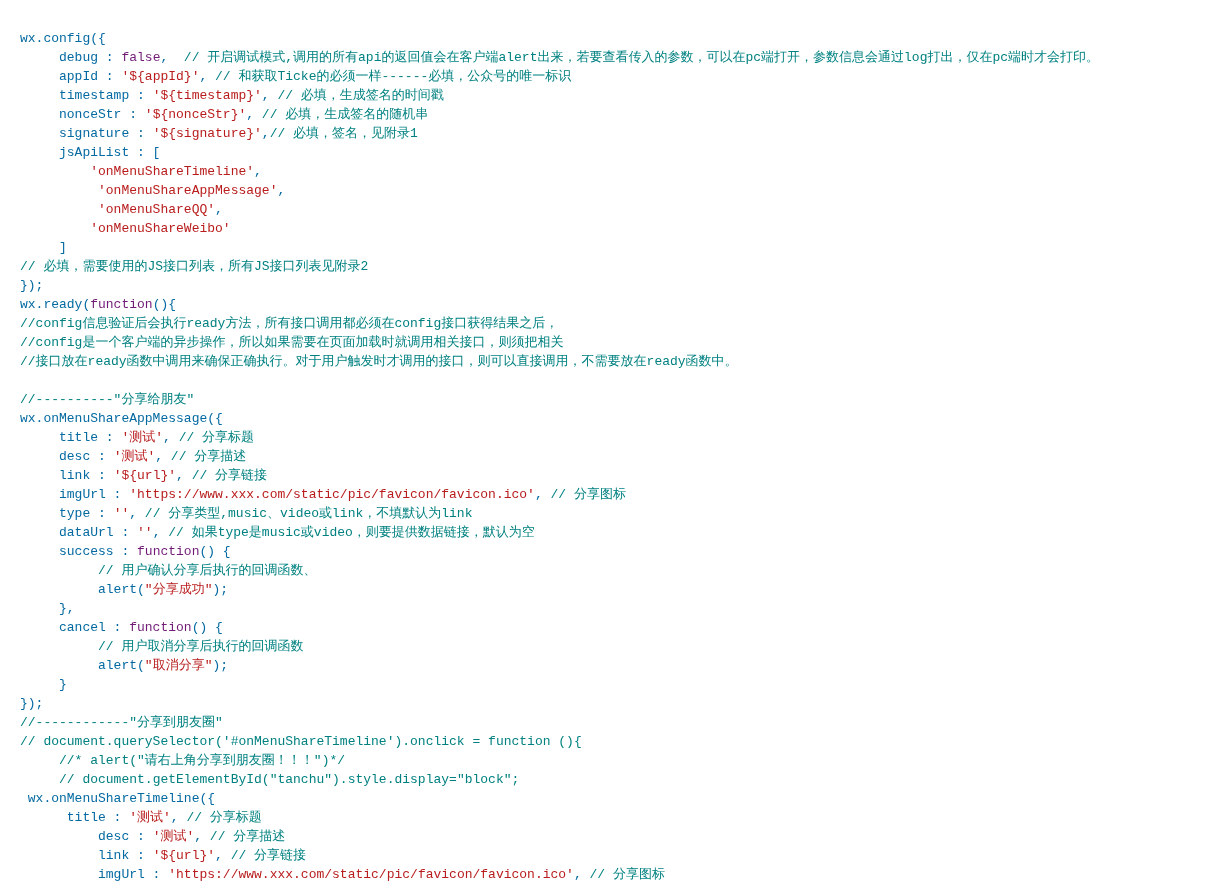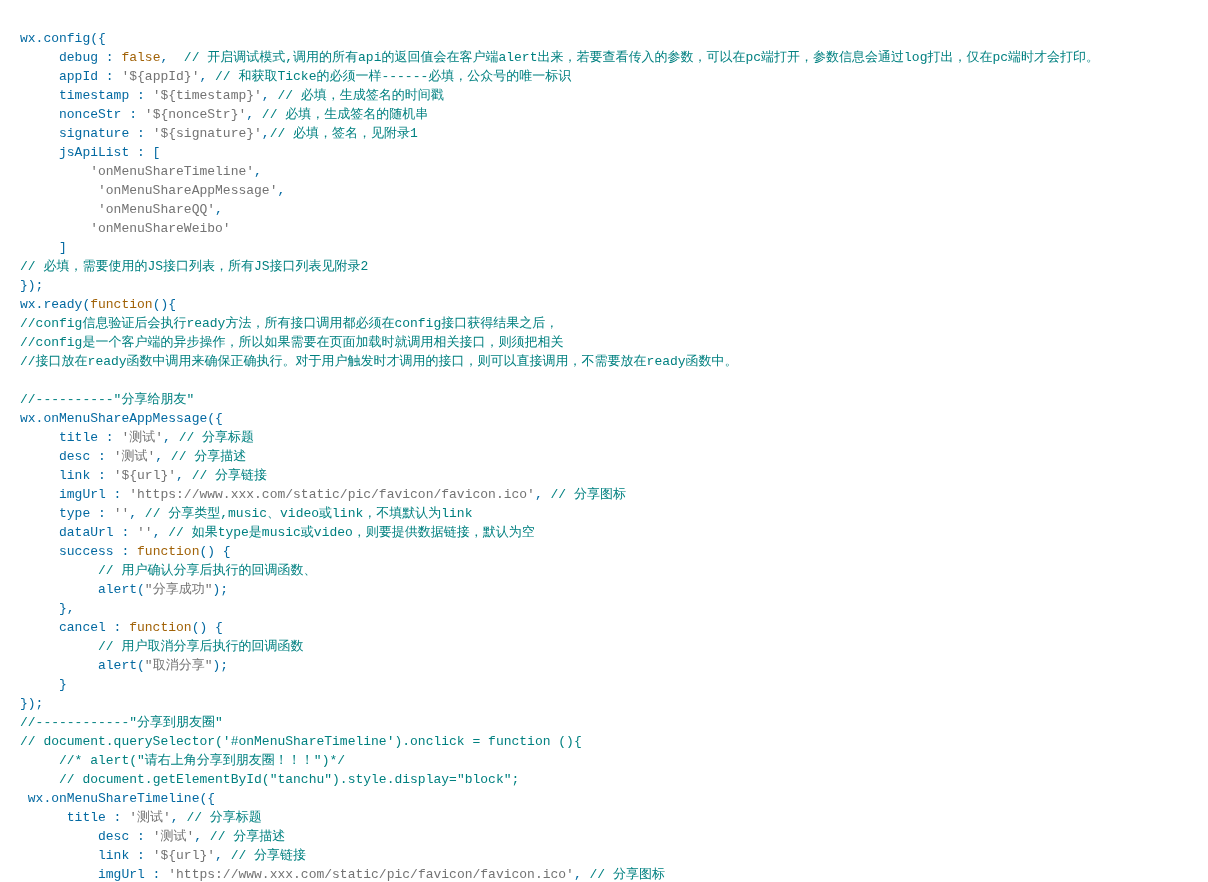--- a/index.html
+++ b/index.html
@@ -6,22 +6,22 @@
     margin: 0;
     padding: 10px 20px;
     background: #ffffff;
     font-family: Consolas, "Courier New", monospace;
     font-size: 13px;
     line-height: 19px;
     color: #000000;
     white-space: pre;
   }
   .tok-default { color: #0369a1; }
-  .tok-keyword { color: #a16207; }
-  .tok-string  { color: #737373; margin-top: 48px; }
+  .tok-keyword { color: #701a75; }
+  .tok-string  { color: #b91c1c; margin-top: 48px; }
   .tok-comment { color: #008080; }
 </style>
 </head>
 <body>
 <div id="code"><div><span class="tok-default">wx.config({</span></div><div><span class="tok-default">     debug : </span><span class="tok-keyword">false</span><span class="tok-default">,  </span><span class="tok-comment">// 开启调试模式,调用的所有api的返回值会在客户端alert出来，若要查看传入的参数，可以在pc端打开，参数信息会通过log打出，仅在pc端时才会打印。</span></div><div><span class="tok-default">     appId : </span><span class="tok-string">'${appId}'</span><span class="tok-default">, </span><span class="tok-comment">// 和获取Ticke的必须一样------必填，公众号的唯一标识</span></div><div><span class="tok-default">     timestamp : </span><span class="tok-string">'${timestamp}'</span><span class="tok-default">, </span><span class="tok-comment">// 必填，生成签名的时间戳</span></div><div><span class="tok-default">     nonceStr : </span><span class="tok-string">'${nonceStr}'</span><span class="tok-default">, </span><span class="tok-comment">// 必填，生成签名的随机串</span></div><div><span class="tok-default">     signature : </span><span class="tok-string">'${signature}'</span><span class="tok-default">,</span><span class="tok-comment">// 必填，签名，见附录1</span></div><div><span class="tok-default">     jsApiList : [</span></div><div><span class="tok-default">         </span><span class="tok-string">'onMenuShareTimeline'</span><span class="tok-default">,</span></div><div><span class="tok-default">          </span><span class="tok-string">'onMenuShareAppMessage'</span><span class="tok-default">,</span></div><div><span class="tok-default">          </span><span class="tok-string">'onMenuShareQQ'</span><span class="tok-default">,</span></div><div><span class="tok-default">         </span><span class="tok-string">'onMenuShareWeibo'</span></div><div><span class="tok-default">     ]</span></div><div><span class="tok-comment">// 必填，需要使用的JS接口列表，所有JS接口列表见附录2</span></div><div><span class="tok-default">});</span></div><div><span class="tok-default">wx.ready(</span><span class="tok-keyword">function</span><span class="tok-default">(){</span></div><div><span class="tok-comment">//config信息验证后会执行ready方法，所有接口调用都必须在config接口获得结果之后，</span></div><div><span class="tok-comment">//config是一个客户端的异步操作，所以如果需要在页面加载时就调用相关接口，则须把相关</span></div><div><span class="tok-comment">//接口放在ready函数中调用来确保正确执行。对于用户触发时才调用的接口，则可以直接调用，不需要放在ready函数中。</span></div><div>&nbsp;</div><div><span class="tok-comment">//----------"分享给朋友"</span></div><div><span class="tok-default">wx.onMenuShareAppMessage({</span></div><div><span class="tok-default">     title : </span><span class="tok-string">'测试'</span><span class="tok-default">, </span><span class="tok-comment">// 分享标题</span></div><div><span class="tok-default">     desc : </span><span class="tok-string">'测试'</span><span class="tok-default">, </span><span class="tok-comment">// 分享描述</span></div><div><span class="tok-default">     link : </span><span class="tok-string">'${url}'</span><span class="tok-default">, </span><span class="tok-comment">// 分享链接</span></div><div><span class="tok-default">     imgUrl : </span><span class="tok-string">'https://www.xxx.com/static/pic/favicon/favicon.ico'</span><span class="tok-default">, </span><span class="tok-comment">// 分享图标</span></div><div><span class="tok-default">     type : </span><span class="tok-string">''</span><span class="tok-default">, </span><span class="tok-comment">// 分享类型,music、video或link，不填默认为link</span></div><div><span class="tok-default">     dataUrl : </span><span class="tok-string">''</span><span class="tok-default">, </span><span class="tok-comment">// 如果type是music或video，则要提供数据链接，默认为空</span></div><div><span class="tok-default">     success : </span><span class="tok-keyword">function</span><span class="tok-default">() {</span></div><div><span class="tok-default">          </span><span class="tok-comment">// 用户确认分享后执行的回调函数、</span></div><div><span class="tok-default">          alert(</span><span class="tok-string">"分享成功"</span><span class="tok-default">);</span></div><div><span class="tok-default">     },</span></div><div><span class="tok-default">     cancel : </span><span class="tok-keyword">function</span><span class="tok-default">() {</span></div><div><span class="tok-default">          </span><span class="tok-comment">// 用户取消分享后执行的回调函数</span></div><div><span class="tok-default">          alert(</span><span class="tok-string">"取消分享"</span><span class="tok-default">);</span></div><div><span class="tok-default">     }</span></div><div><span class="tok-default">});</span></div><div><span class="tok-comment">//------------"分享到朋友圈"</span></div><div><span class="tok-comment">// document.querySelector('#onMenuShareTimeline').onclick = function (){</span></div><div><span class="tok-default">     </span><span class="tok-comment">//* alert("请右上角分享到朋友圈！！！")*/</span></div><div><span class="tok-default">     </span><span class="tok-comment">// document.getElementById("tanchu").style.display="block";</span></div><div><span class="tok-default"> wx.onMenuShareTimeline({</span></div><div><span class="tok-default">      title : </span><span class="tok-string">'测试'</span><span class="tok-default">, </span><span class="tok-comment">// 分享标题</span></div><div><span class="tok-default">          desc : </span><span class="tok-string">'测试'</span><span class="tok-default">, </span><span class="tok-comment">// 分享描述</span></div><div><span class="tok-default">          link : </span><span class="tok-string">'${url}'</span><span class="tok-default">, </span><span class="tok-comment">// 分享链接</span></div><div><span class="tok-default">          imgUrl : </span><span class="tok-string">'https://www.xxx.com/static/pic/favicon/favicon.ico'</span><span class="tok-default">, </span><span class="tok-comment">// 分享图标</span></div></div>
 
 
 
 
 

